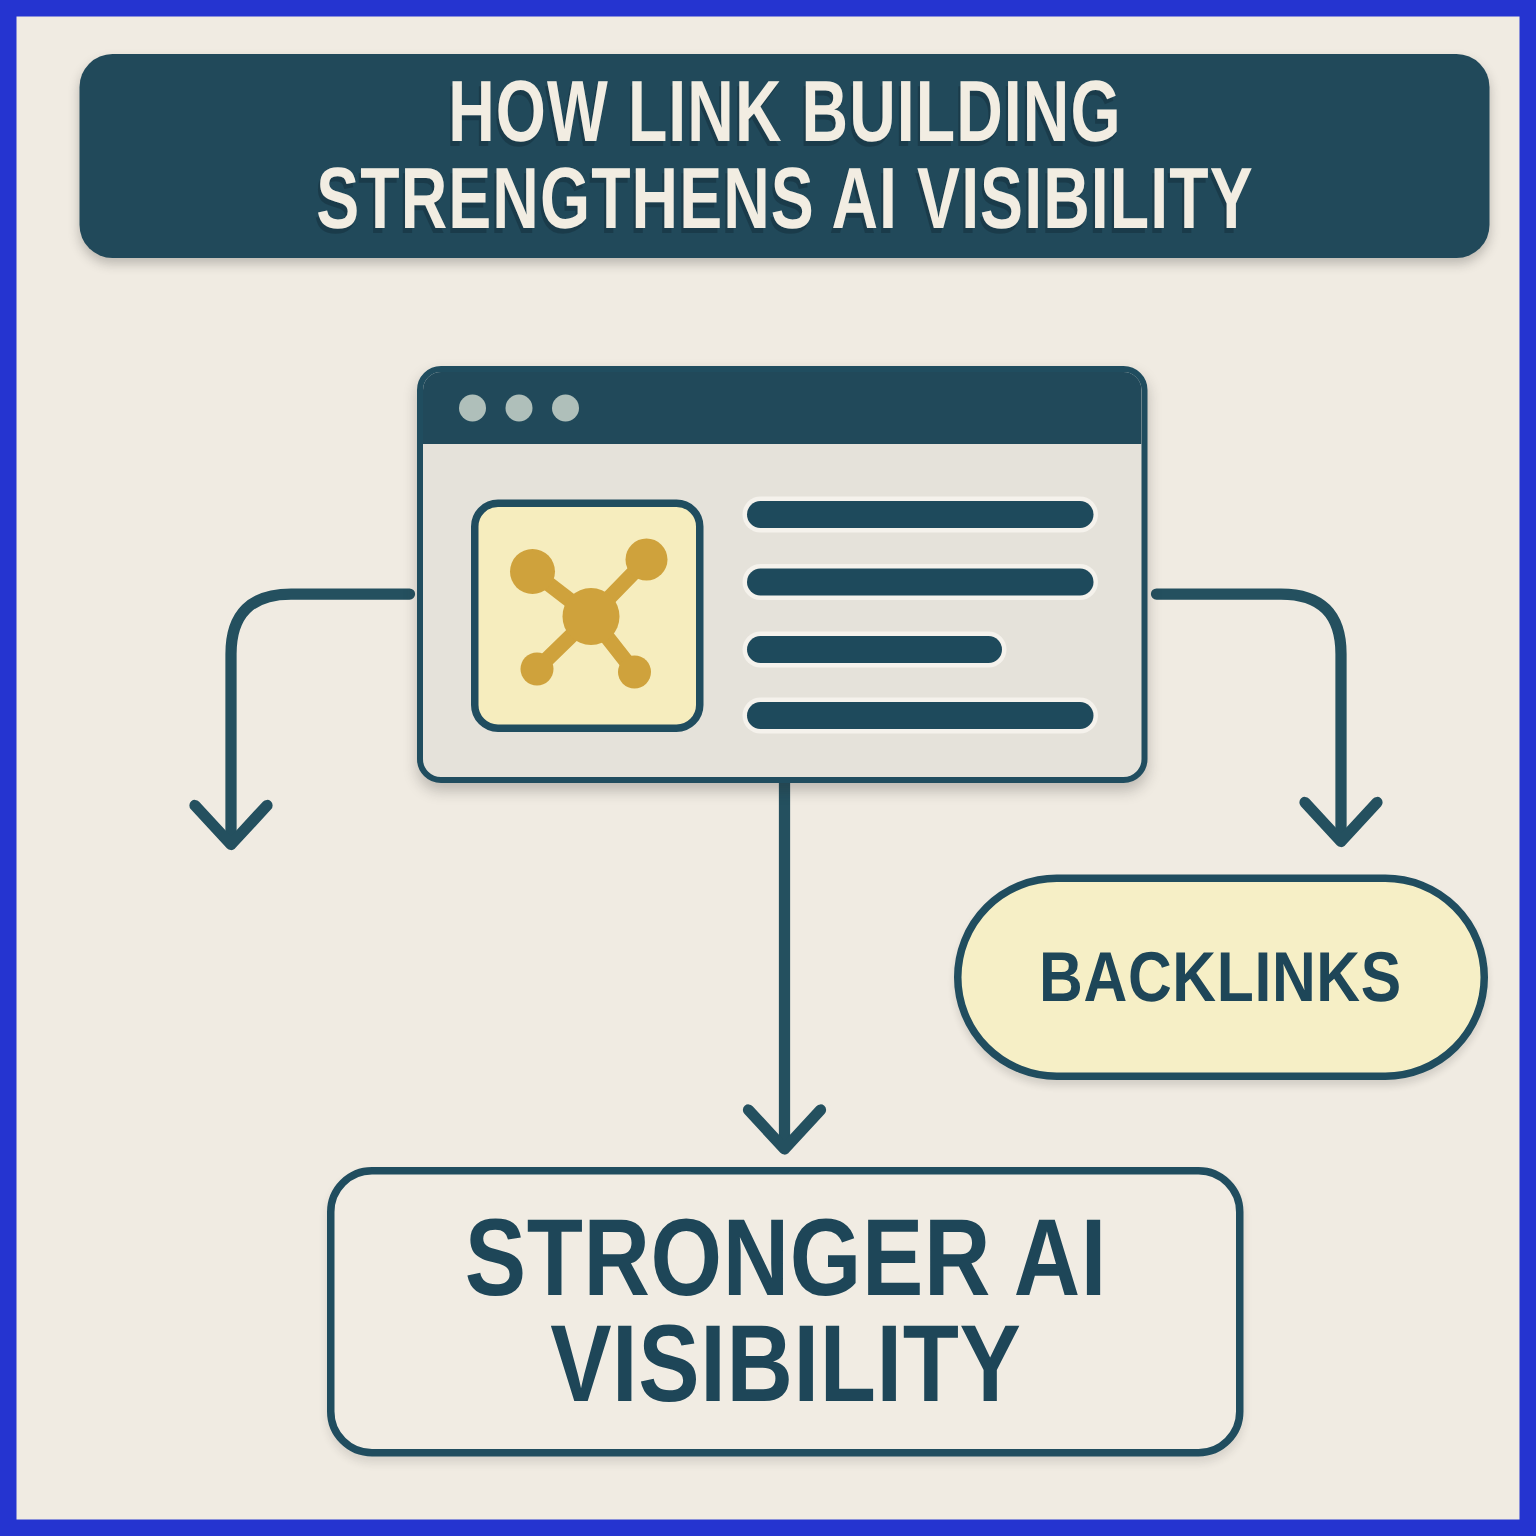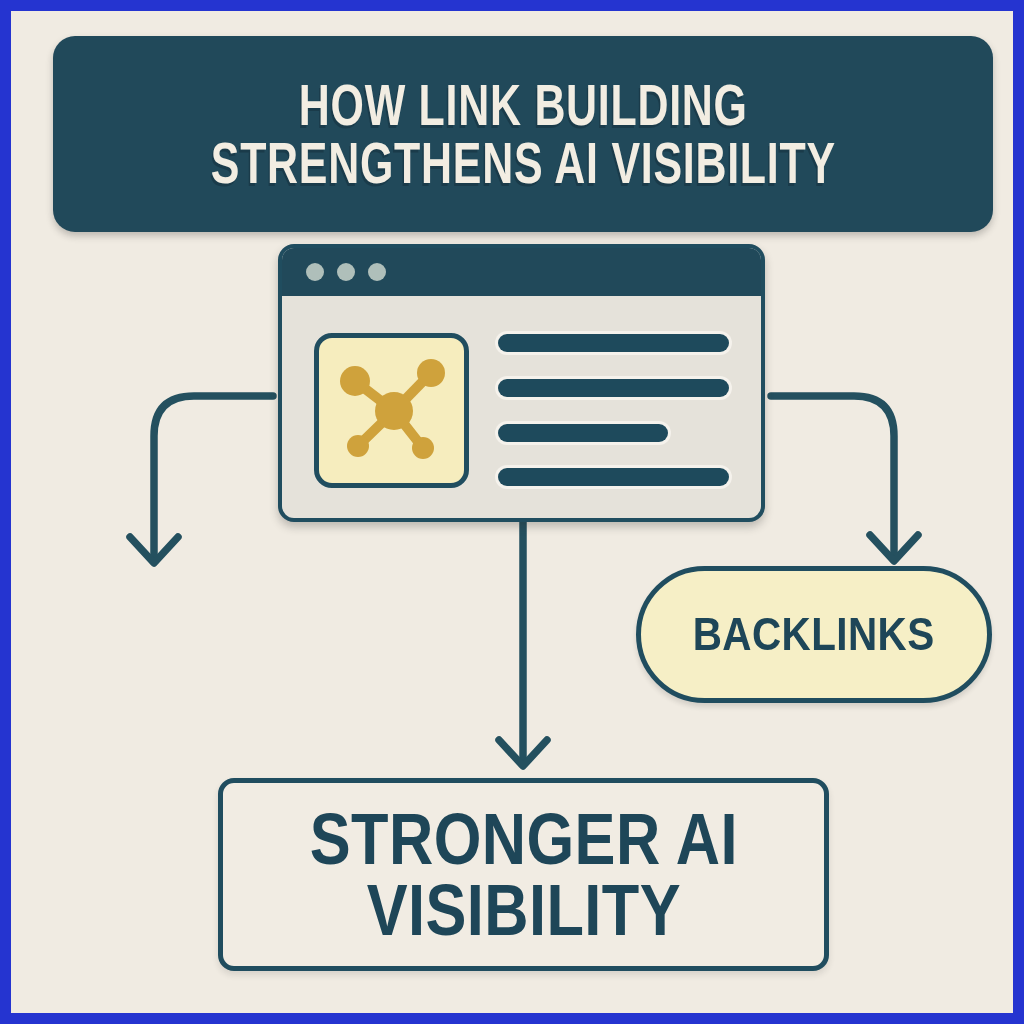--- a/index.html
+++ b/index.html
@@ -12,21 +12,21 @@
     position: relative;
     width: 1024px; height: 1024px;
     box-sizing: border-box;
     border: 11px solid #2534D0;
     background: #F0EBE2;
     overflow: hidden;
   }
   
   .banner {
     position: absolute; left: 42px; top: 25px;
-    width: 940px; height: 196px;
+    width: 940px; height: 136px;
     background: #21495A;
     border-radius: 22px;
     display: flex; align-items: center; justify-content: center;
     box-shadow: 0 4px 7px rgba(40,40,40,0.25);
   }
   .cond {
     display: flex; flex-direction: column; align-items: center;
   }
   .cond span { white-space: nowrap; }
   .banner .cond {
@@ -82,34 +82,34 @@
   .pill {
     position: absolute;
     box-sizing: border-box;
     background: #F6EFC6;
     border: 5px solid #204D5F;
     border-radius: 70px;
     display: flex; align-items: center; justify-content: center;
     box-shadow: 0 4px 5px rgba(40,40,40,0.14);
   }
   .pill-left  { left: 38px;  top: 563px; width: 357px; height: 136px; }
-  .pill-right { left: 625px; top: 555px; width: 356px; height: 137px; }
+  .pill-right { left: 625px; top: 572px; width: 356px; height: 137px; }
   .pill .cond {
     transform: scaleX(0.86);
     font-size: 47px; font-weight: 700; line-height: 0.98;
     color: #1E4658; letter-spacing: 0.5px;
   }
   
   .result-box {
     position: absolute; left: 207px; top: 767px;
     width: 611px; height: 193px;
     box-sizing: border-box;
     background: #F1ECE3;
     border: 5px solid #204D5F;
-    border-radius: 16px;
+    border-radius: 30px;
     display: flex; align-items: center; justify-content: center;
     box-shadow: 0 4px 6px rgba(40,40,40,0.12);
   }
   .result-box .cond {
     transform: scaleX(0.84);
     font-size: 73px; font-weight: 700; line-height: 0.97;
     color: #1E4658; letter-spacing: 0.5px;
   }
 </style>
 </head>

